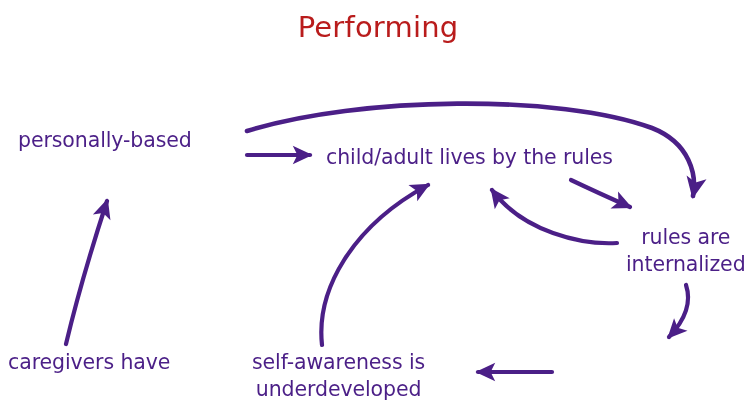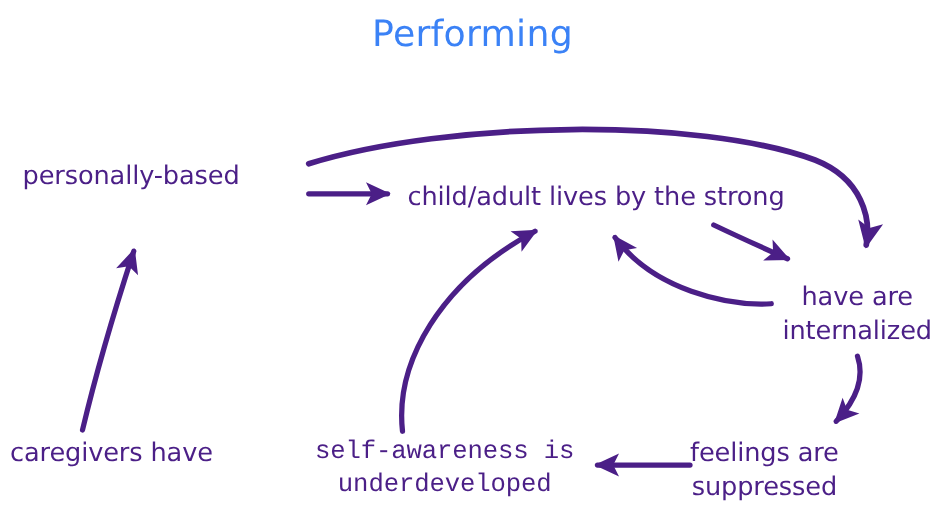--- a/index.html
+++ b/index.html
@@ -34,32 +34,32 @@
     letter-spacing: -0.1px;
     white-space: nowrap;
     text-align: center;
   }
   #title {
     position: absolute;
     left: 0;
     top: 10px;
     width: 756px;
     text-align: center;
-    color: #3b82f6;
+    color: #b91c1c;
     font-family: "DejaVu Sans", sans-serif;
     font-size: 29px;
     line-height: 1.2;
     letter-spacing: 0.2px;
   }
   
   #node-personally-based   { left: 18px;  top: 127px; text-align: center; }
   #node-child-adult        { left: 326px; top: 144px; text-align: left;  }
   #node-rules-internalized { left: 626px; top: 224px; text-align: center; }
   #node-feelings           { left: 552px; top: 349px; text-align: center; }
-  #node-self-awareness     { left: 252px; top: 349px; text-align: center; font-family: Liberation Mono, monospace; }
+  #node-self-awareness     { left: 252px; top: 349px; text-align: center; }
   #node-caregivers         { left: 8px;   top: 349px; text-align: left; }
 </style>
 </head>
 <body>
 
 <div id="canvas">
 
   <div id="title">Performing</div>
 
   <svg id="arrow-layer" viewBox="0 0 756 419" width="756" height="419" xmlns="http://www.w3.org/2000/svg">
@@ -88,32 +88,28 @@
       <path d="M 66 344 C 76 302, 92 247, 107 201" marker-end="url(#ah)"></path>
 
     </g>
   </svg>
 
   <div class="node" id="node-personally-based">
     <div>personally-based</div>
   </div>
 
   <div class="node" id="node-child-adult">
-    <div>child/adult lives by the strong</div>
+    <div>child/adult lives by the rules</div>
   </div>
 
   <div class="node" id="node-rules-internalized">
-    <div>have are</div>
+    <div>rules are</div>
     <div>internalized</div>
   </div>
 
-  <div class="node" id="node-feelings">
-    <div>feelings are</div>
-    <div>suppressed</div>
-  </div>
 
   <div class="node" id="node-self-awareness">
     <div>self-awareness is</div>
     <div>underdeveloped</div>
   </div>
 
   <div class="node" id="node-caregivers">
     <div>caregivers have</div>
   </div>
 

